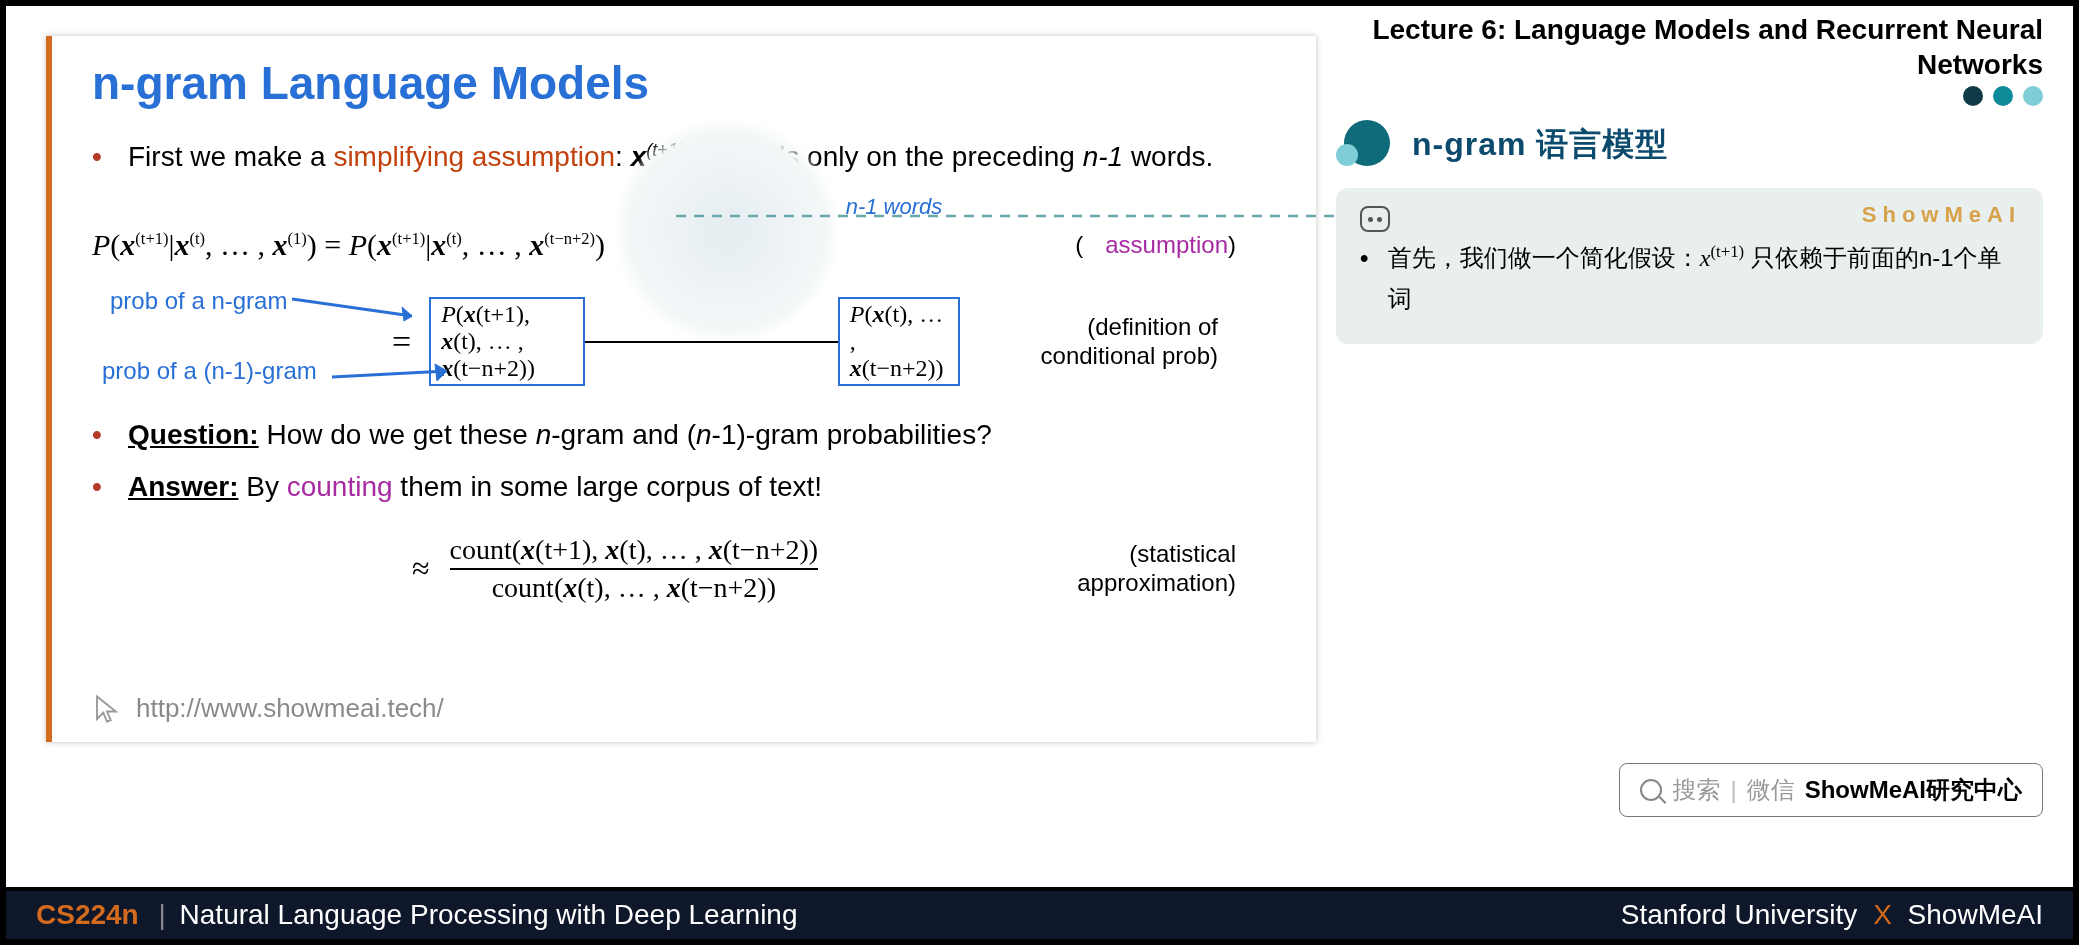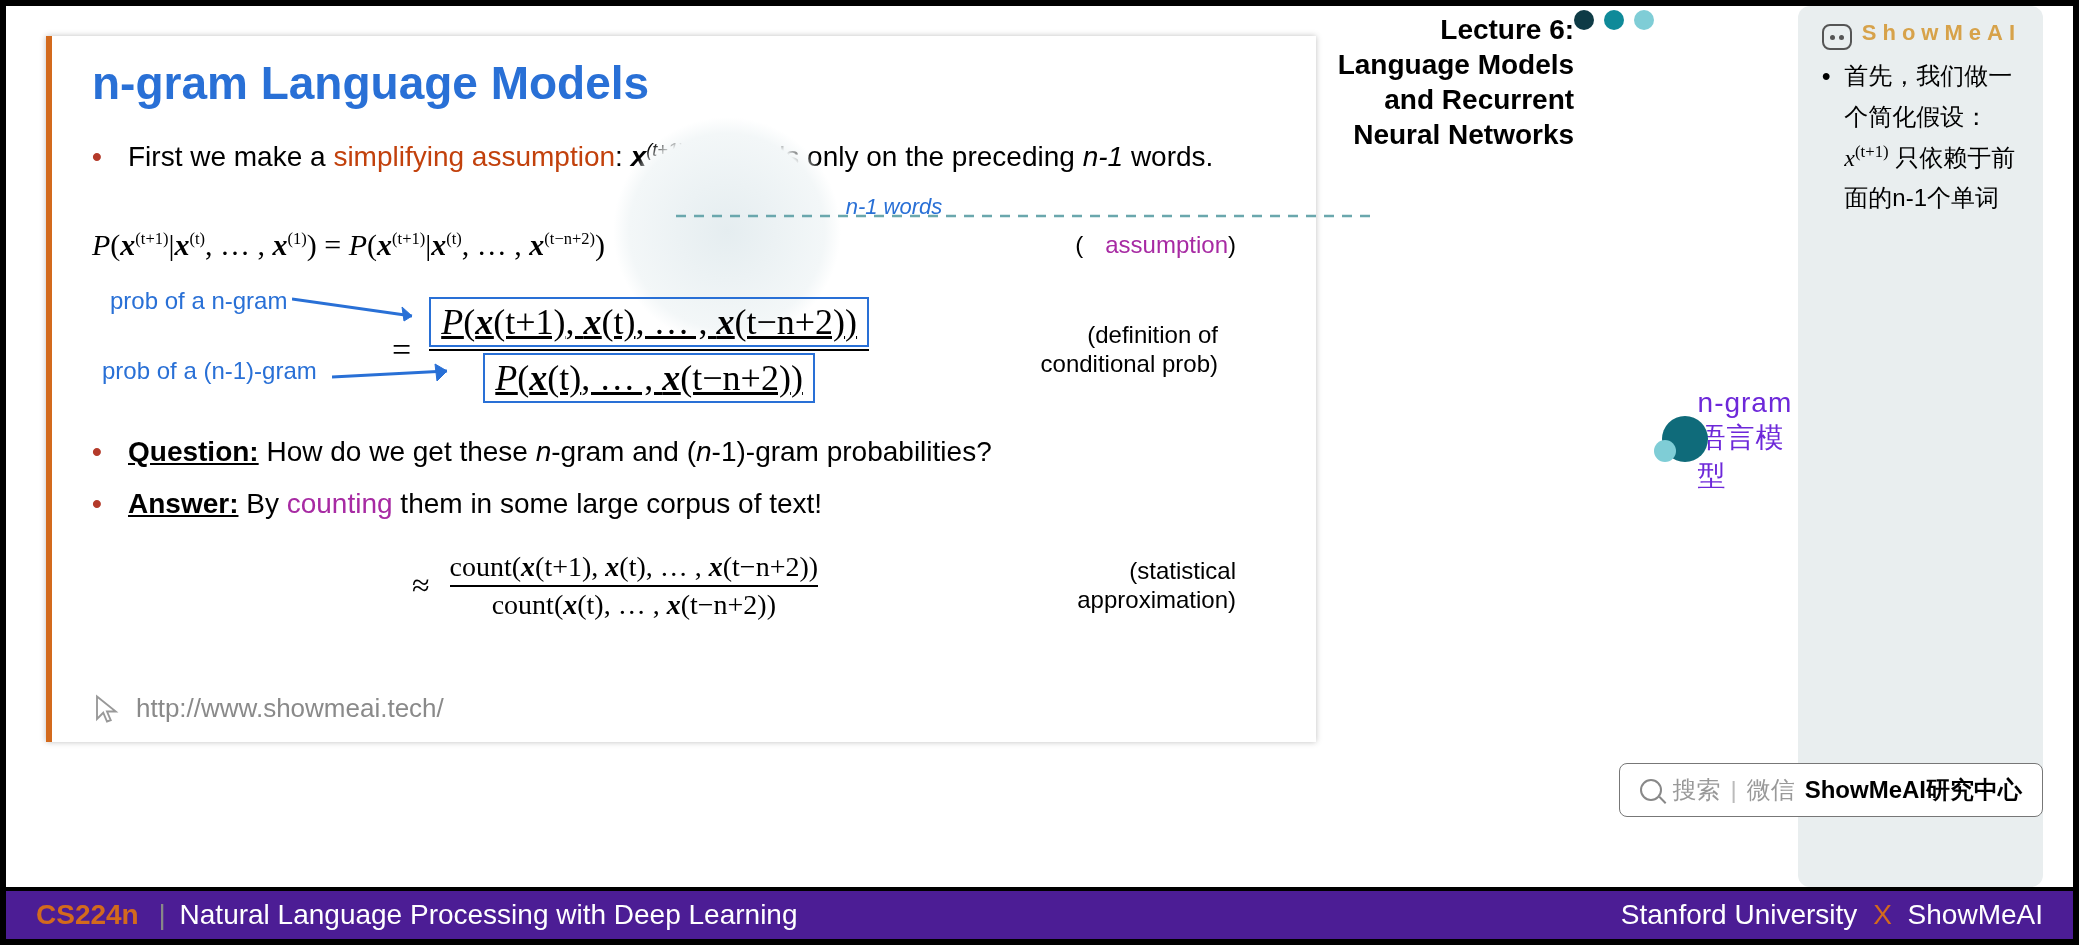--- a/index.html
+++ b/index.html
@@ -50,21 +50,21 @@
   .formula-row { display: flex; align-items: center; gap: 30px; font-size: 27px; }
   .formula { font-family: "Times New Roman", serif; font-size: 30px; white-space: nowrap; }
   .formula .sp { font-size: .55em; vertical-align: super; }
   .n1words { color: #2970d6; font-style: italic; font-size: 22px; text-align: center; margin-left: 420px; margin-bottom: -4px; }
   .brace { color:#2970d6; font-family: serif; font-size:30px; margin-left:415px; margin-top:-10px; height:18px; overflow:hidden; letter-spacing:-4px;}
   .note { color:#000; font-size:24px; }
   .paren .assump { color:#a72aa3;margin-left:22px; }
 
   .frac-holder { display:flex; align-items:center; gap:18px; margin-top:35px; position:relative; }
   .eqsign { font-family:"Times New Roman",serif; font-size:34px; margin-left:300px;}
-  .frac { display:inline-flex; flex-direction:column; align-items:center; font-family:"Times New Roman",serif; font-size:36px;text-decoration:underline; }
+  .frac { display:inline-flex; flex-direction:row; align-items:center; font-family:"Times New Roman",serif; font-size:24px; }
   .frac .num, .frac .den { padding:2px 10px; }
   .frac .num { border:2.5px solid #2970d6; }
   .frac .den { border:2.5px solid #2970d6; }
   .frac .bar { width:100%; height:2px; background:#000; margin:2px 0; }
 
   .label-ngram { position:absolute; color:#2970d6; font-size:24px; left:18px; top:-10px; }
   .label-n1gram{ position:absolute; color:#2970d6; font-size:24px; left:10px; top:60px; }
   .arrow { position:absolute; stroke:#2970d6; fill:#2970d6; }
 
   .defnote { font-size:24px; text-align:right; width:220px; line-height:1.2; margin-left:auto; margin-right:58px;}
@@ -79,31 +79,31 @@
   .cfrac .bar2 { width:100%; height:2px; background:#000; margin:2px 0;}
   .statnote { font-size:24px; text-align:right; width:220px; line-height:1.2; margin-left:auto; margin-right:40px;}
 
   .slide-footer { position:absolute; bottom:18px; left:40px; display:flex; align-items:center; gap:14px; color:#8a8a8a; font-size:26px;}
   .cursor { width:30px; height:30px; }
 
   .right {
     flex: 1;
     padding: 0 30px 0 10px;
     display: flex;
-    flex-direction: row;
+    flex-direction: column;
     position: relative;
   }
   .lecture-title { font-size:28px; font-weight:700; text-align:right; padding:6px 0 0 0; line-height:1.25;}
   .dots { display:flex; gap:10px; justify-content:flex-end; margin:4px 0 8px 0;}
   .dots span { width:20px; height:20px; border-radius:50%; display:inline-block;}
   .section-head { display:flex; align-items:center; gap:16px; margin:6px 0 18px 0;}
   .sh-icon { width:60px; height:50px; position:relative;}
   .sh-icon .c1 { position:absolute; width:46px; height:46px; border-radius:50%; background:#0f6b7a; left:8px; top:0;}
   .sh-icon .c2 { position:absolute; width:22px; height:22px; border-radius:50%; background:#7fcdd6; left:0; top:24px;}
-  .sh-title { color:#6d28d9; font-weight:400; font-size:28px; letter-spacing:1px;}
+  .sh-title { color:#0c4a6e; font-weight:700; font-size:32px; letter-spacing:1px;}
   .card {
     background:#e9eeef; border-radius:12px; padding:18px 24px 24px 24px; position:relative;
   }
   .robot { width:30px; height:26px; border:2px solid #555; border-radius:8px; display:flex; align-items:center; justify-content:center; gap:4px; margin-bottom:6px;}
   .robot::before, .robot::after { content:""; width:5px; height:5px; background:#555; border-radius:50%;}
   .brand { position:absolute; right:22px; top:14px; color:#d7a24a; font-weight:700; font-size:22px; letter-spacing:6px;}
   .card-bullet { display:flex; gap:14px; font-size:24px; line-height:1.7; }
   .card-bullet .dot { font-weight:700; width:14px;}
   .card-bullet i { font-style: italic; font-family:"Times New Roman",serif;}
 
@@ -113,21 +113,21 @@
     position:absolute; right:30px; bottom:70px; border:1.5px solid #777; border-radius:8px;
     padding:10px 20px; display:flex; align-items:center; gap:10px; background:#fff; font-size:24px;
   }
   .search-pill .sep { color:#bbb; }
   .search-pill .mag { width:22px; height:22px; border:2px solid #888; border-radius:50%; position:relative;}
   .search-pill .mag::after { content:""; position:absolute; width:9px; height:2px; background:#888; right:-7px; bottom:-2px; transform:rotate(45deg);}
   .gray { color:#999; }
   .bold { font-weight:700; }
 
   .footer {
-    height:52px; background:#4c1d95; color:#fff; display:flex; align-items:center;
+    height:52px; background:#0f172a; color:#fff; display:flex; align-items:center;
     justify-content:space-between; padding:0 30px; font-size:28px;
     border-top: 4px solid #000;
   }
   .footer .cs { color:#d36a1d; font-weight:700; margin-right:6px;}
   .footer .pipe { color:#888; margin:0 6px;}
   .footer .sub { font-weight:300; }
   .footer .x { color:#d36a1d; margin:0 8px;}
 
   .halo { position:absolute; width:230px; height:230px; border-radius:50%; background:radial-gradient(circle,#e5edf0 0%,#f3f7f8 60%,rgba(255,255,255,0) 70%); left:560px; top:80px; pointer-events:none;}
 </style>

